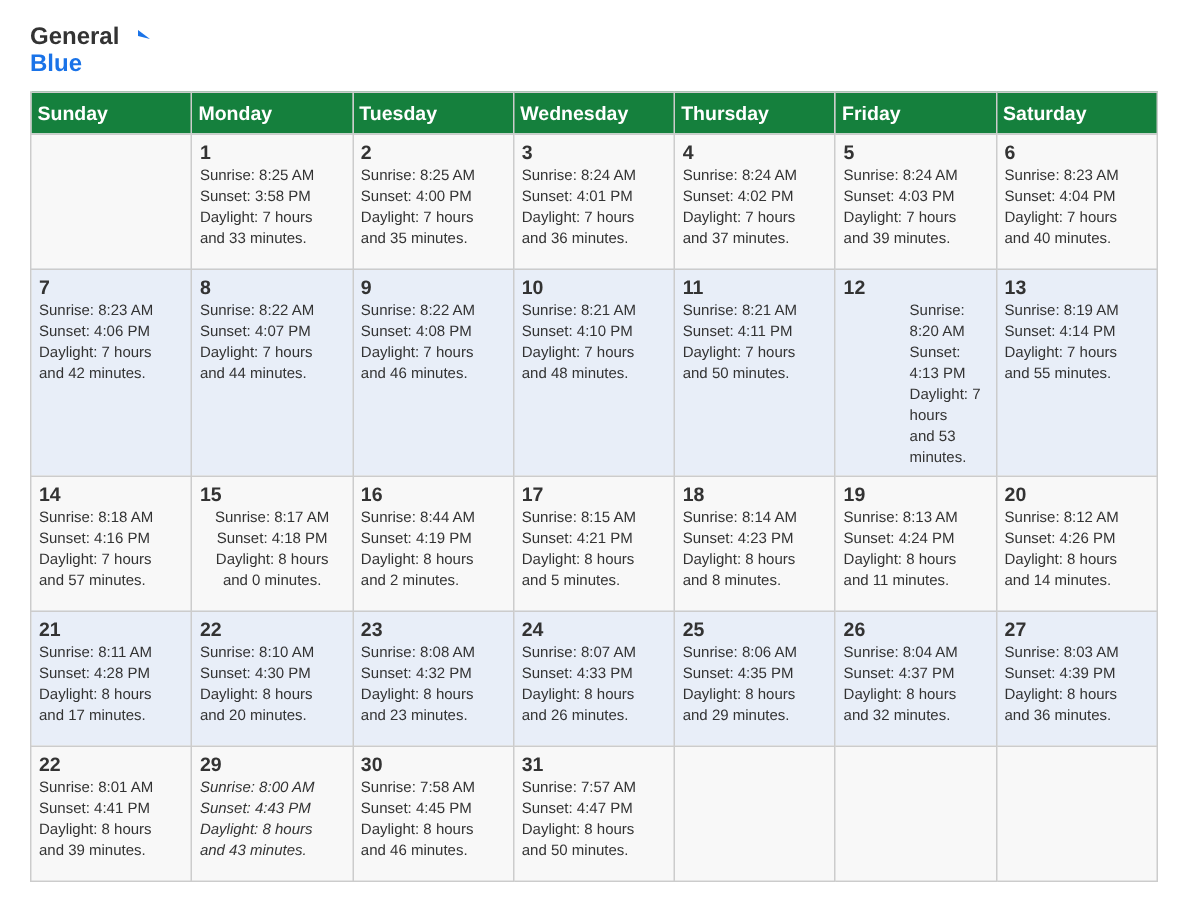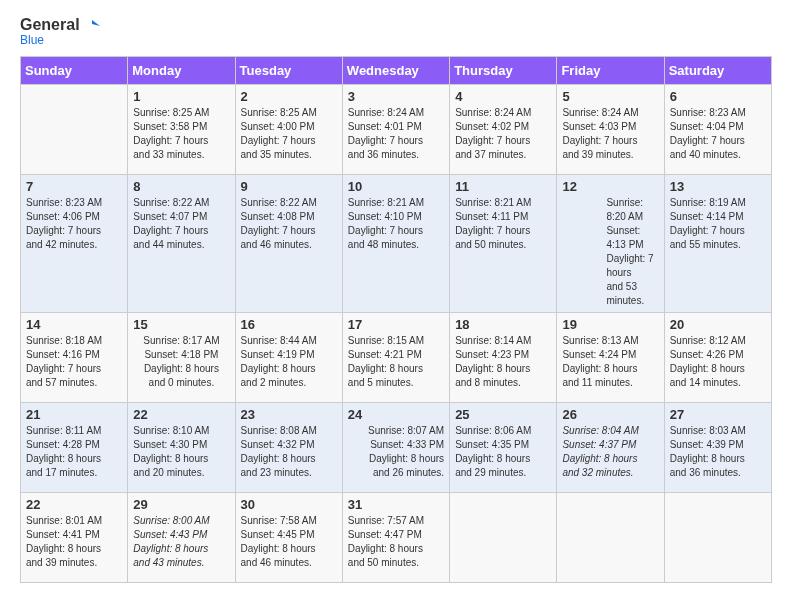--- a/index.html
+++ b/index.html
@@ -32,21 +32,21 @@
     .calendar-subtitle {
       font-size: 16px;
       color: #555;
     }
     table {
       width: 100%;
       border-collapse: collapse;
       table-layout: fixed;
     }
     thead tr th {
-      background-color: #8b5cf6;
+      background-color: #15803d;
       color: #fff;
       font-size: 13px;
       font-weight: bold;
       padding: 6px 4px;
       text-align: left;
       border: 1px solid #ccc;
     }
     tbody tr td {
       vertical-align: top;
       border: 1px solid #ccc;
@@ -79,21 +79,21 @@
 
 <div class="header-row">
   <div class="logo">
   <div style="display:flex;flex-direction:column;align-items:flex-start;line-height:1.15">
     <span style="display:flex;align-items:center;gap:2px">
       <span style="font-size:16px;font-weight:bold;color:#333">General</span>
       <svg width="18" height="18" viewBox="0 0 18 18">
         <polygon points="10,4 18,10 10,8" fill="#1a73e8"></polygon>
       </svg>
     </span>
-    <span style="font-size:12px;font-weight:normal;color:#1a73e8">Blue</span>
+    <span style="font-size:16px;font-weight:bold;color:#1a73e8">Blue</span>
   </div>
 </div>
   <div class="title-area">
     <div class="calendar-title"></div>
     <div class="calendar-subtitle"></div>
   </div>
 </div>
 
 <table>
   <thead>
@@ -272,35 +272,35 @@
         </td>
         <td>
           <span class="day-num">23</span>
           <div class="day-info" style="white-space: pre-line;">Sunrise: 8:08 AM
 Sunset: 4:32 PM
 Daylight: 8 hours
 and 23 minutes.</div>
         </td>
         <td>
           <span class="day-num">24</span>
-          <div class="day-info" style="white-space: pre-line; text-align: right;">Sunrise: 8:07 AM
+          <div class="day-info" style="white-space: pre-line;">Sunrise: 8:07 AM
 Sunset: 4:33 PM
 Daylight: 8 hours
 and 26 minutes.</div>
         </td>
         <td>
           <span class="day-num">25</span>
           <div class="day-info" style="white-space: pre-line;">Sunrise: 8:06 AM
 Sunset: 4:35 PM
 Daylight: 8 hours
 and 29 minutes.</div>
         </td>
         <td>
           <span class="day-num">26</span>
-          <div class="day-info" style="white-space: pre-line; font-style: italic;">Sunrise: 8:04 AM
+          <div class="day-info" style="white-space: pre-line;">Sunrise: 8:04 AM
 Sunset: 4:37 PM
 Daylight: 8 hours
 and 32 minutes.</div>
         </td>
         <td>
           <span class="day-num">27</span>
           <div class="day-info" style="white-space: pre-line;">Sunrise: 8:03 AM
 Sunset: 4:39 PM
 Daylight: 8 hours
 and 36 minutes.</div>

